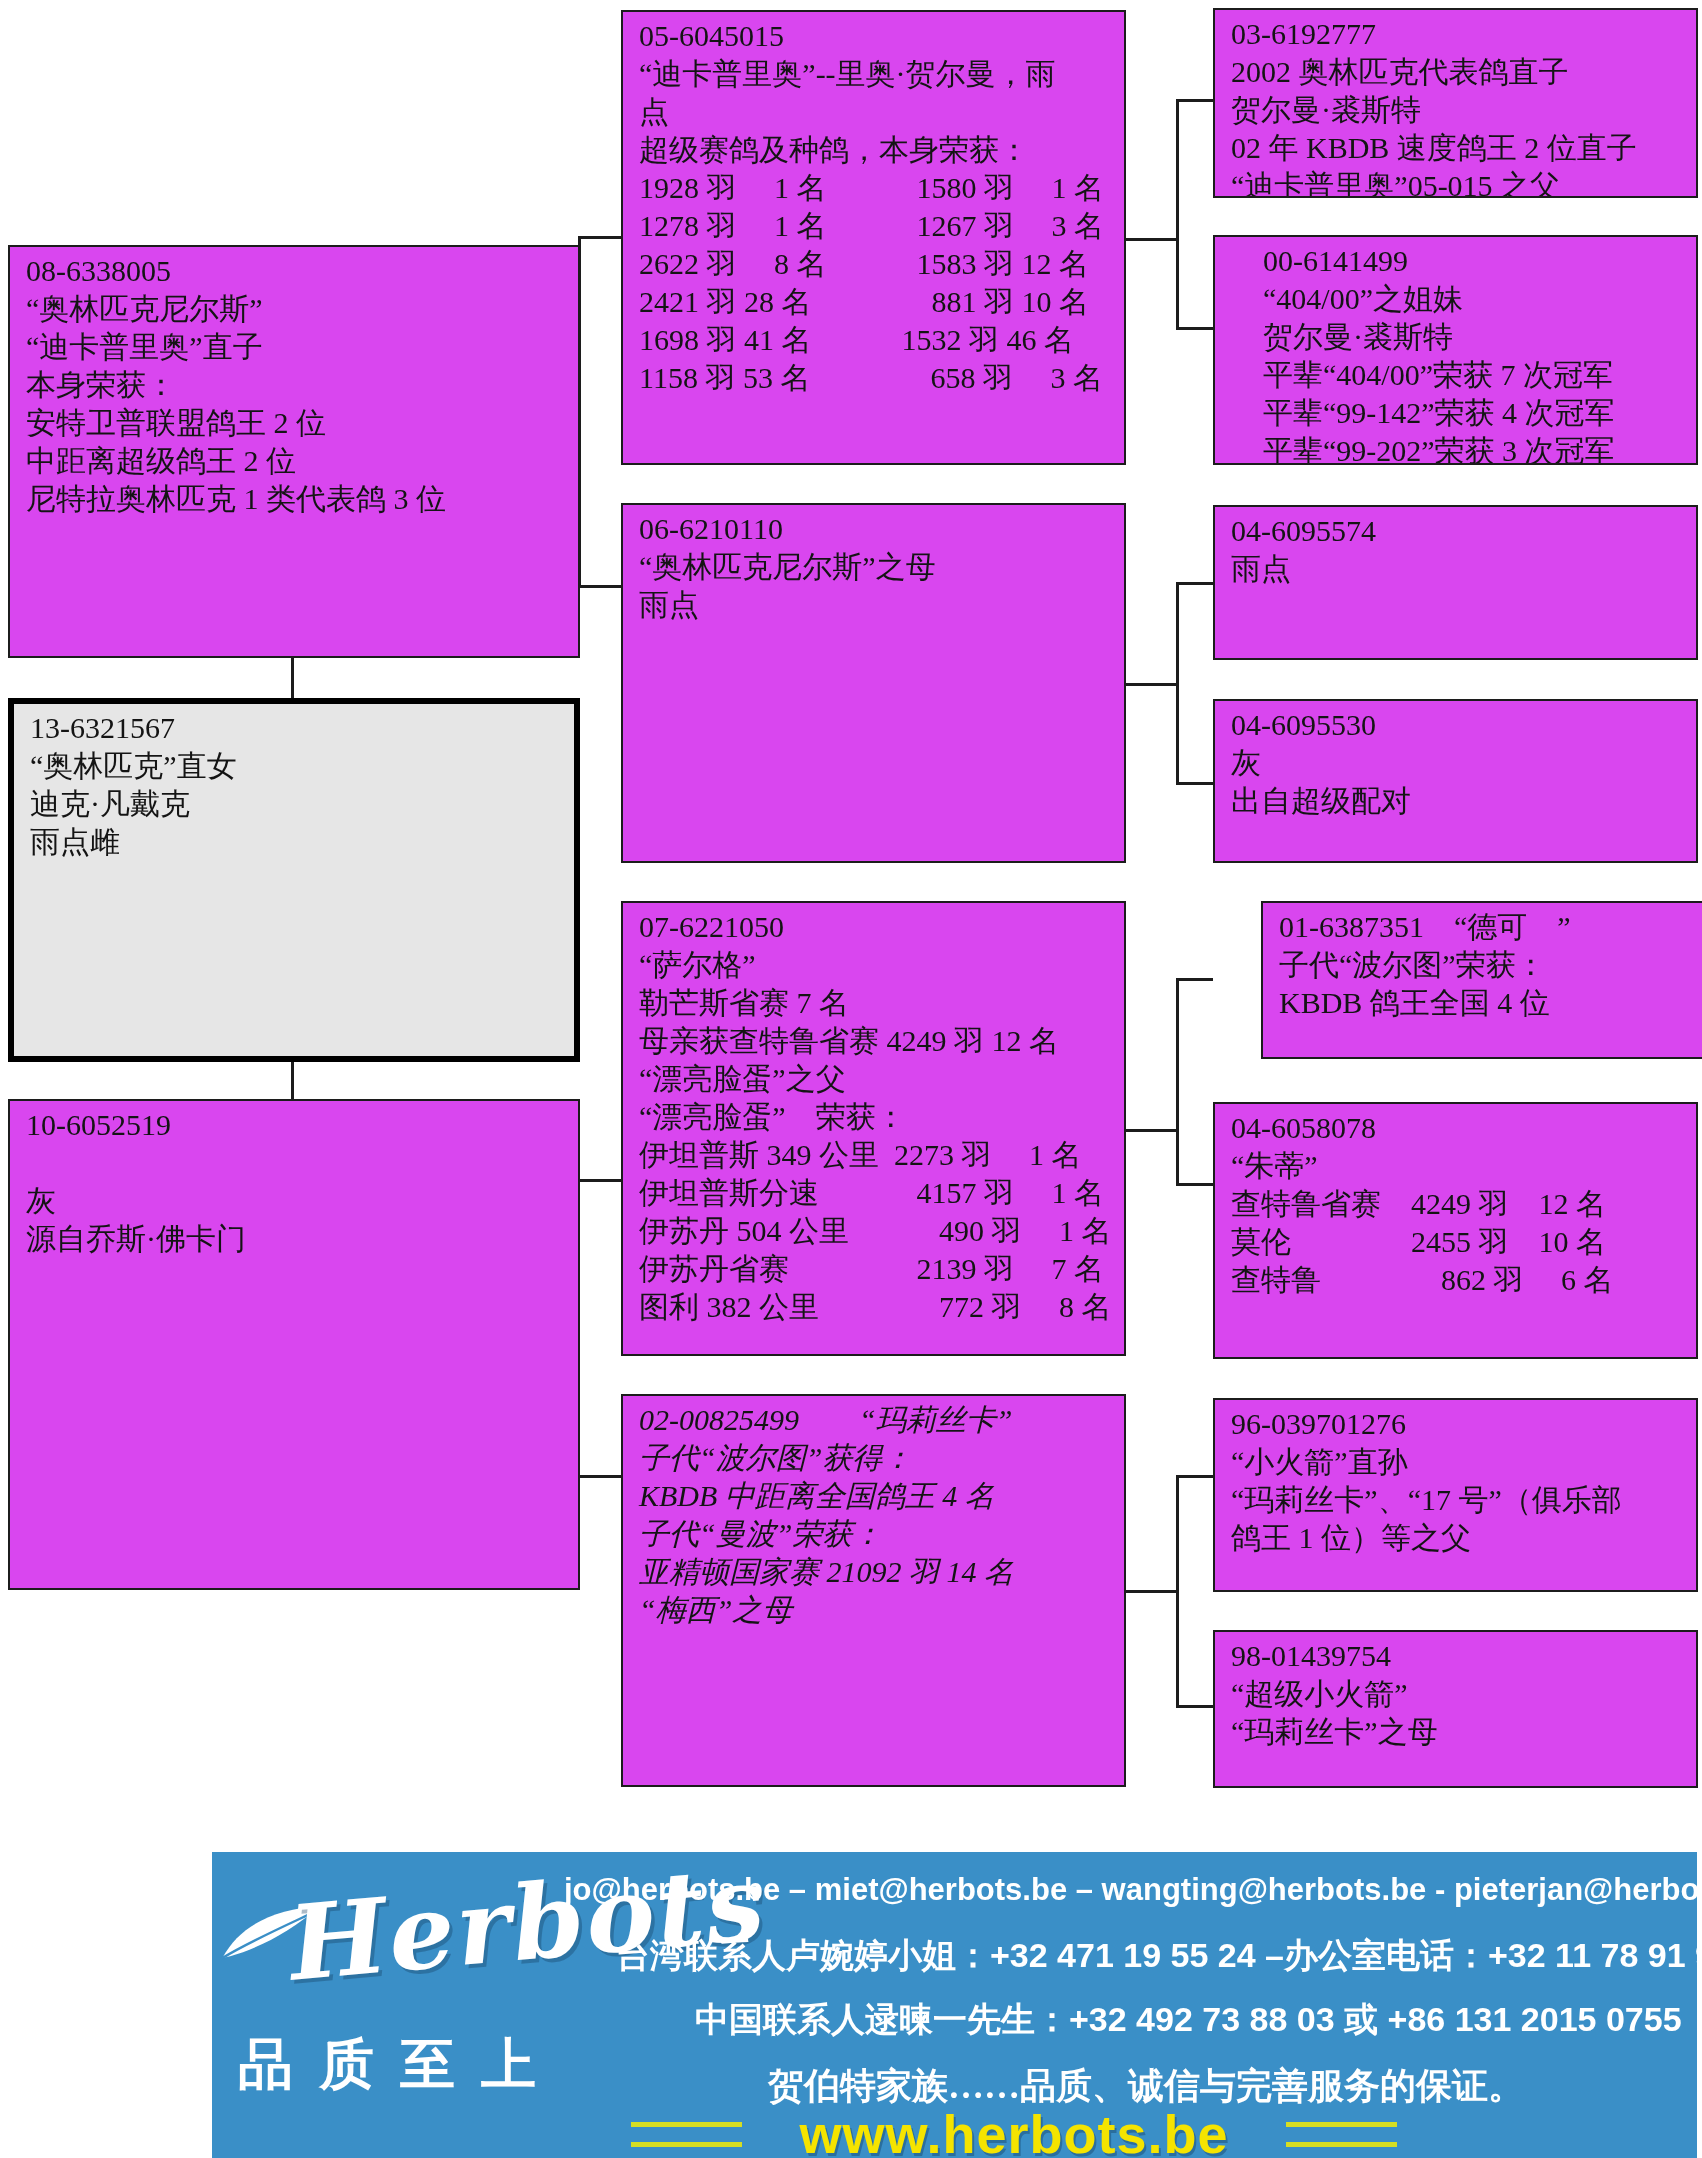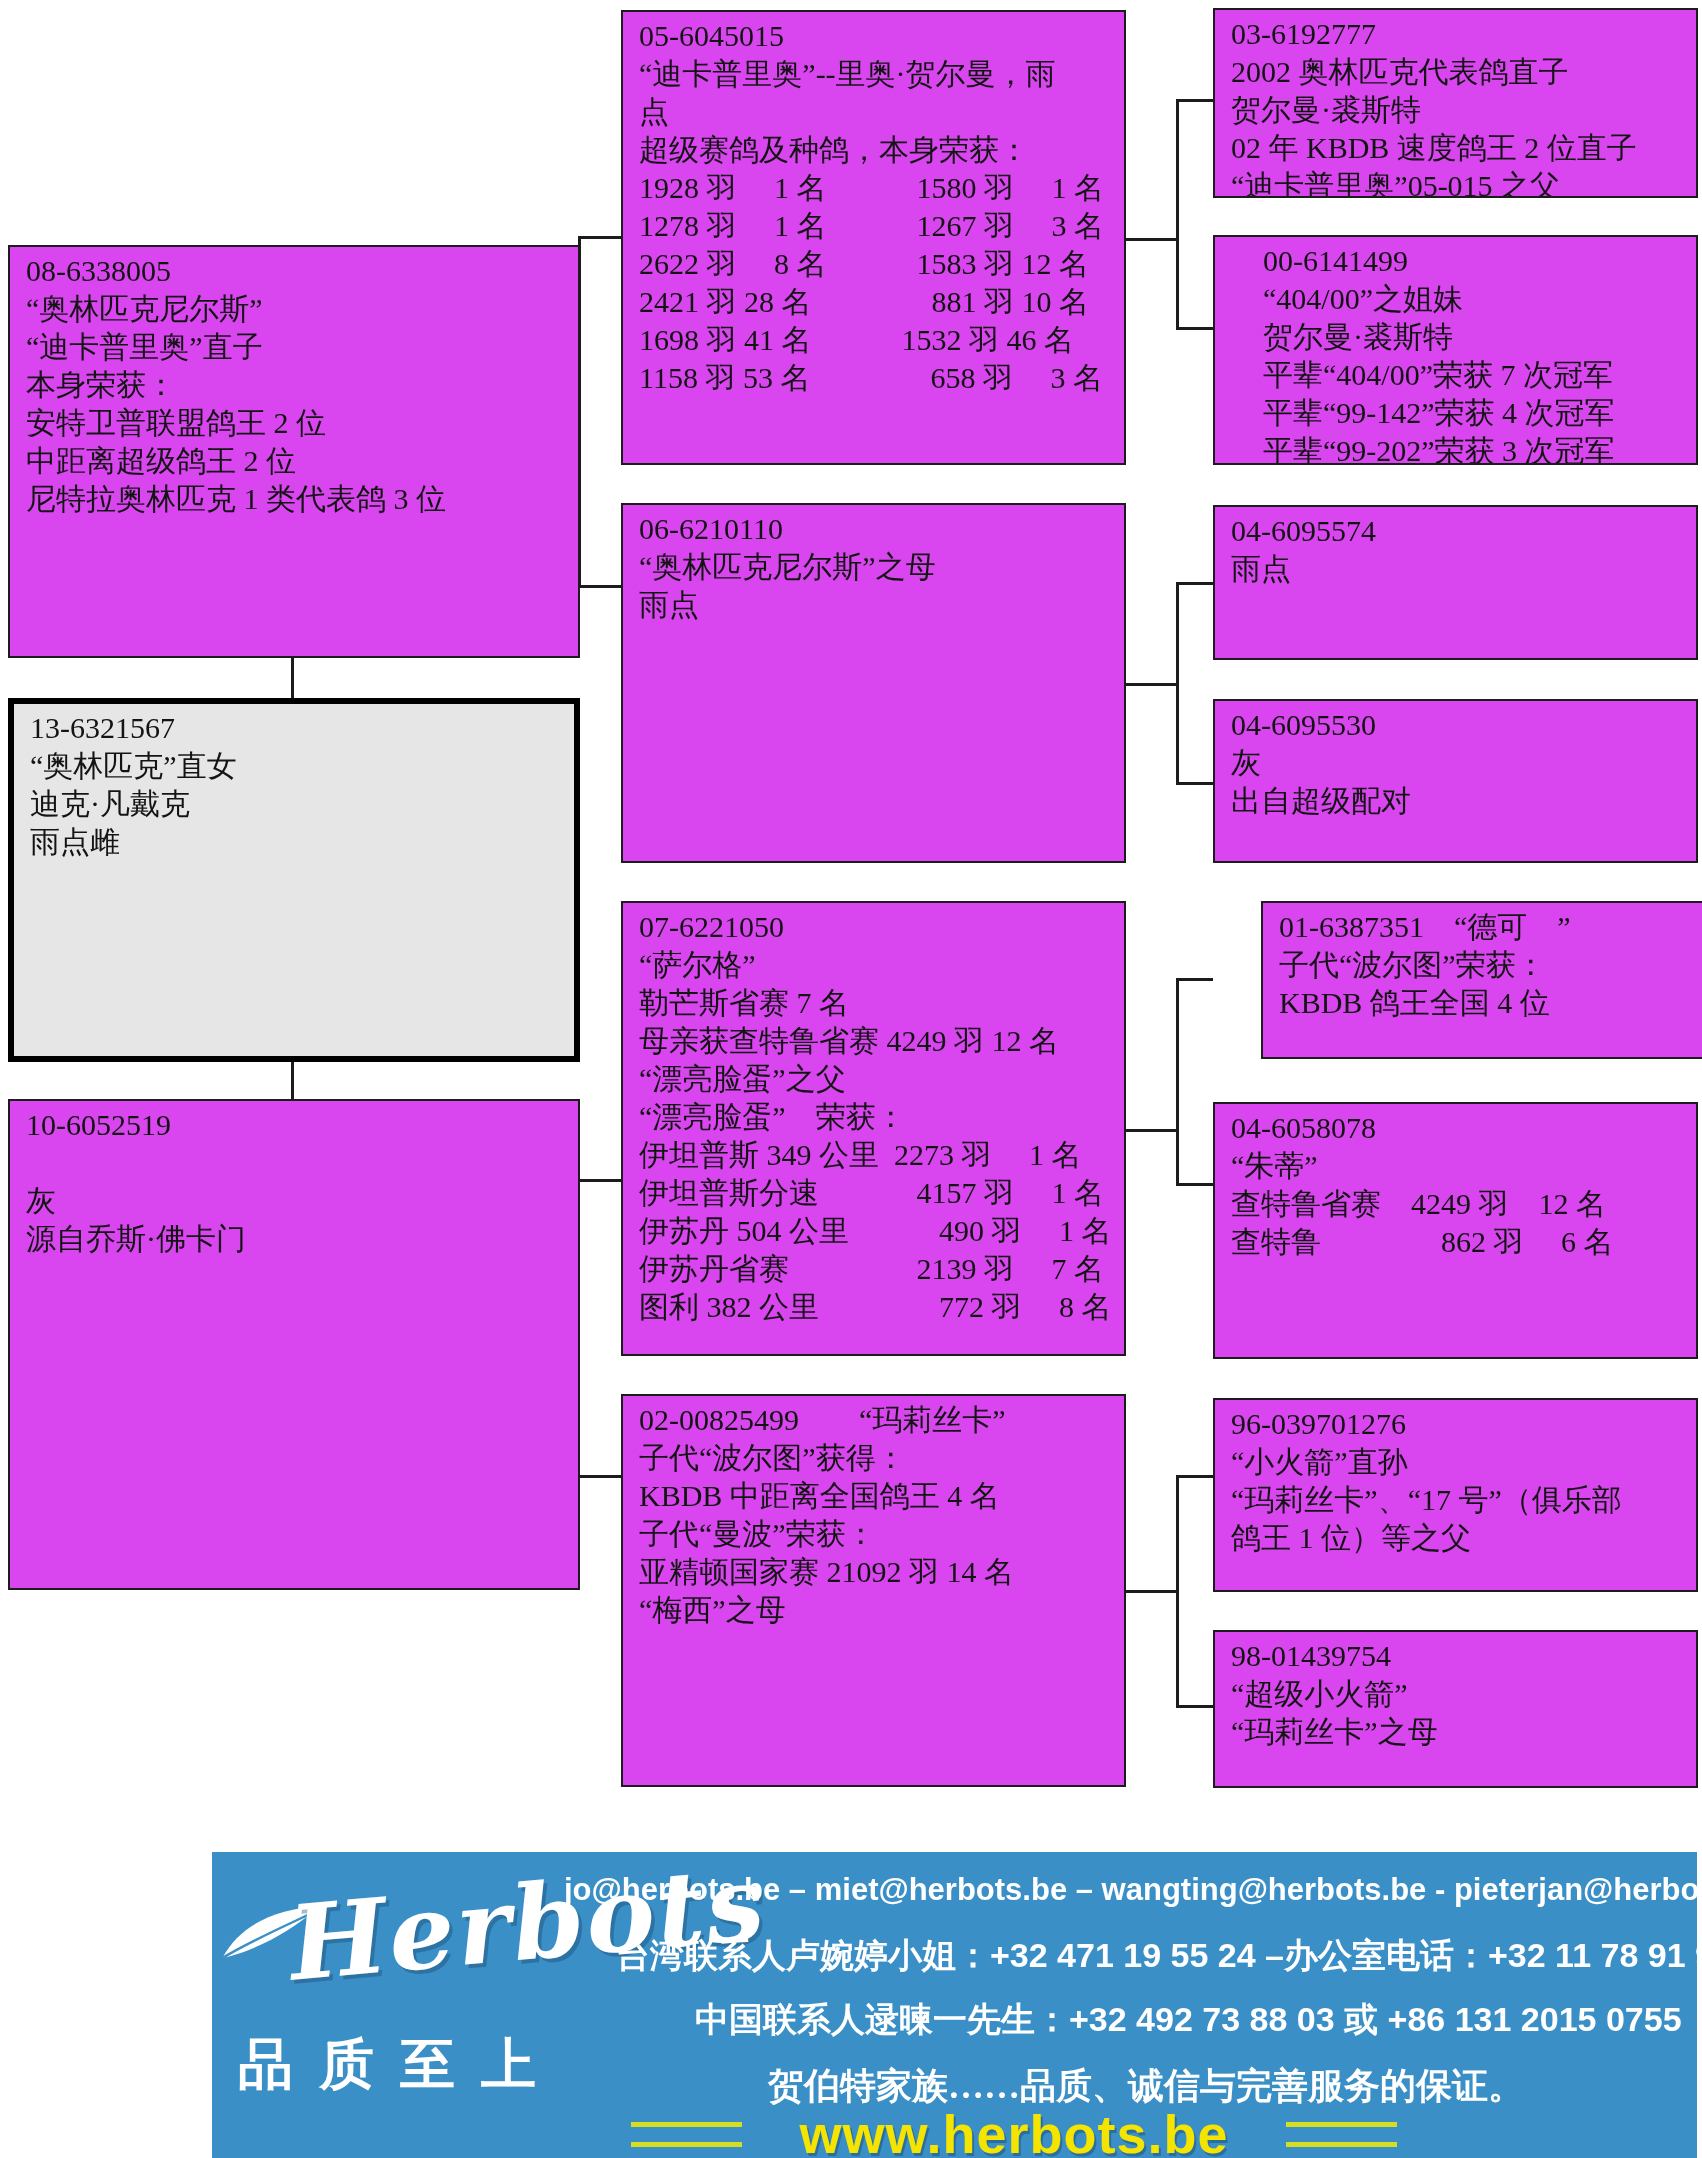--- a/index.html
+++ b/index.html
@@ -94,33 +94,33 @@
   <div class="pbox subject" style="left:8px;top:698px;width:572px;height:364px;"><div class="line">13-6321567</div><div class="line">“奥林匹克”直女</div><div class="line">迪克·凡戴克</div><div class="line">雨点雌</div></div>
 
   <div class="pbox" style="left:8px;top:1099px;width:572px;height:491px;"><div class="line">10-6052519</div><div class="line"></div><div class="line">灰</div><div class="line">源自乔斯·佛卡门</div></div>
 
   <div class="pbox" style="left:621px;top:10px;width:505px;height:455px;"><div class="line">05-6045015</div><div class="line">“迪卡普里奥”--里奥·贺尔曼，雨</div><div class="line">点</div><div class="line">超级赛鸽及种鸽，本身荣获：</div><div class="line">1928 羽　 1 名　　　1580 羽　 1 名</div><div class="line">1278 羽　 1 名　　　1267 羽　 3 名</div><div class="line">2622 羽　 8 名　　　1583 羽 12 名</div><div class="line">2421 羽 28 名　　　　881 羽 10 名</div><div class="line">1698 羽 41 名　　　1532 羽 46 名</div><div class="line">1158 羽 53 名　　　　658 羽　 3 名</div></div>
 
   <div class="pbox" style="left:621px;top:503px;width:505px;height:360px;"><div class="line">06-6210110</div><div class="line">“奥林匹克尼尔斯”之母</div><div class="line">雨点</div></div>
 
   <div class="pbox" style="left:621px;top:901px;width:505px;height:455px;"><div class="line">07-6221050</div><div class="line">“萨尔格”</div><div class="line">勒芒斯省赛 7 名</div><div class="line">母亲获查特鲁省赛 4249 羽 12 名</div><div class="line">“漂亮脸蛋”之父</div><div class="line">“漂亮脸蛋”　荣获：</div><div class="line">伊坦普斯 349 公里  2273 羽　 1 名</div><div class="line">伊坦普斯分速　　　 4157 羽　 1 名</div><div class="line">伊苏丹 504 公里　　　490 羽　 1 名</div><div class="line">伊苏丹省赛　　　　 2139 羽　 7 名</div><div class="line">图利 382 公里　　　　772 羽　 8 名</div></div>
 
-  <div class="pbox" style="left:621px;top:1394px;width:505px;height:393px;"><div class="line">02-00825499　　“玛莉丝卡”</div><div class="line">子代“波尔图”获得：</div><div class="line">KBDB 中距离全国鸽王 4 名</div><div class="line">子代“曼波”荣获：</div><div class="line">亚精顿国家赛 21092 羽 14 名</div><div class="line">“梅西”之母</div></div>
+  <div class="pbox" style="left:621px;top:1394px;width:505px;height:393px;font-style:italic;"><div class="line">02-00825499　　“玛莉丝卡”</div><div class="line">子代“波尔图”获得：</div><div class="line">KBDB 中距离全国鸽王 4 名</div><div class="line">子代“曼波”荣获：</div><div class="line">亚精顿国家赛 21092 羽 14 名</div><div class="line">“梅西”之母</div></div>
 
   <div class="pbox" style="left:1213px;top:8px;width:485px;height:190px;"><div class="line">03-6192777</div><div class="line">2002 奥林匹克代表鸽直子</div><div class="line">贺尔曼·裘斯特</div><div class="line">02 年 KBDB 速度鸽王 2 位直子</div><div class="line">“迪卡普里奥”05-015 之父</div></div>
 
   <div class="pbox" style="left:1213px;top:235px;width:485px;height:230px;padding-left:48px;"><div class="line">00-6141499</div><div class="line">“404/00”之姐妹</div><div class="line">贺尔曼·裘斯特</div><div class="line">平辈“404/00”荣获 7 次冠军</div><div class="line">平辈“99-142”荣获 4 次冠军</div><div class="line">平辈“99-202”荣获 3 次冠军</div></div>
 
   <div class="pbox" style="left:1213px;top:505px;width:485px;height:155px;"><div class="line">04-6095574</div><div class="line">雨点</div></div>
 
   <div class="pbox" style="left:1213px;top:699px;width:485px;height:164px;"><div class="line">04-6095530</div><div class="line">灰</div><div class="line">出自超级配对</div></div>
 
   <div class="pbox" style="left:1261px;top:901px;width:485px;height:158px;"><div class="line">01-6387351　“德可　”</div><div class="line">子代“波尔图”荣获：</div><div class="line">KBDB 鸽王全国 4 位</div></div>
 
-  <div class="pbox" style="left:1213px;top:1102px;width:485px;height:257px;"><div class="line">04-6058078</div><div class="line">“朱蒂”</div><div class="line">查特鲁省赛　4249 羽　12 名</div><div class="line">查特鲁　　　　862 羽　 6 名</div></div>
+  <div class="pbox" style="left:1213px;top:1102px;width:485px;height:257px;"><div class="line">04-6058078</div><div class="line">“朱蒂”</div><div class="line">查特鲁省赛　4249 羽　12 名</div><div class="line">莫伦　　　　2455 羽　10 名</div><div class="line">查特鲁　　　　862 羽　 6 名</div></div>
 
   <div class="pbox" style="left:1213px;top:1398px;width:485px;height:194px;"><div class="line">96-039701276</div><div class="line">“小火箭”直孙</div><div class="line">“玛莉丝卡”、“17 号”（俱乐部</div><div class="line">鸽王 1 位）等之父</div></div>
 
   <div class="pbox" style="left:1213px;top:1630px;width:485px;height:158px;"><div class="line">98-01439754</div><div class="line">“超级小火箭”</div><div class="line">“玛莉丝卡”之母</div></div>
 
   <div class="conn v" style="left:291px;top:657px;height:41px;"></div>
   <div class="conn v" style="left:291px;top:1062px;height:37px;"></div>
 
   <div class="conn v" style="left:578px;top:236px;height:352px;"></div>
   <div class="conn h" style="left:578px;top:236px;width:43px;"></div>

